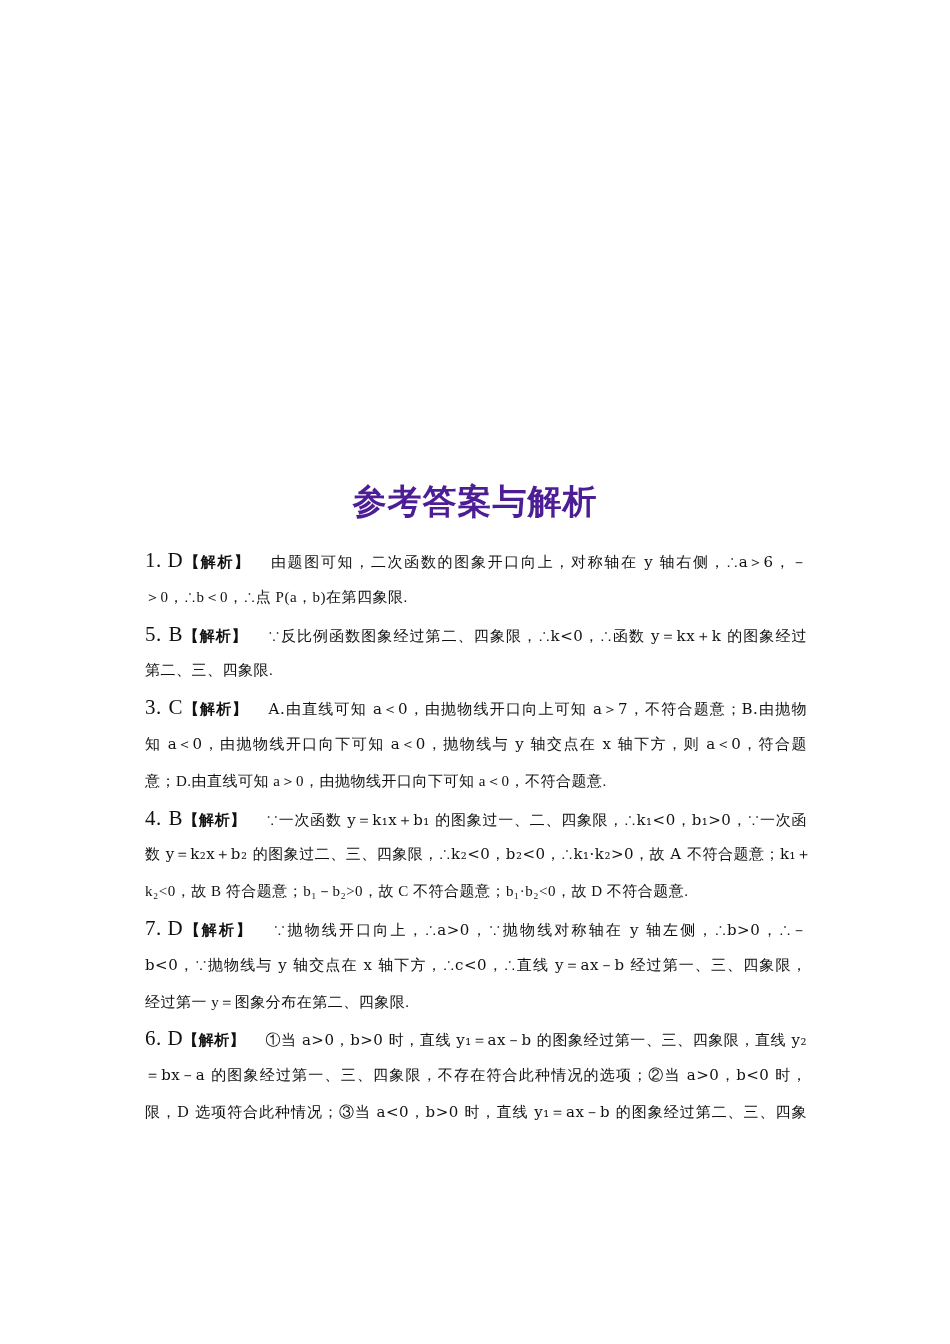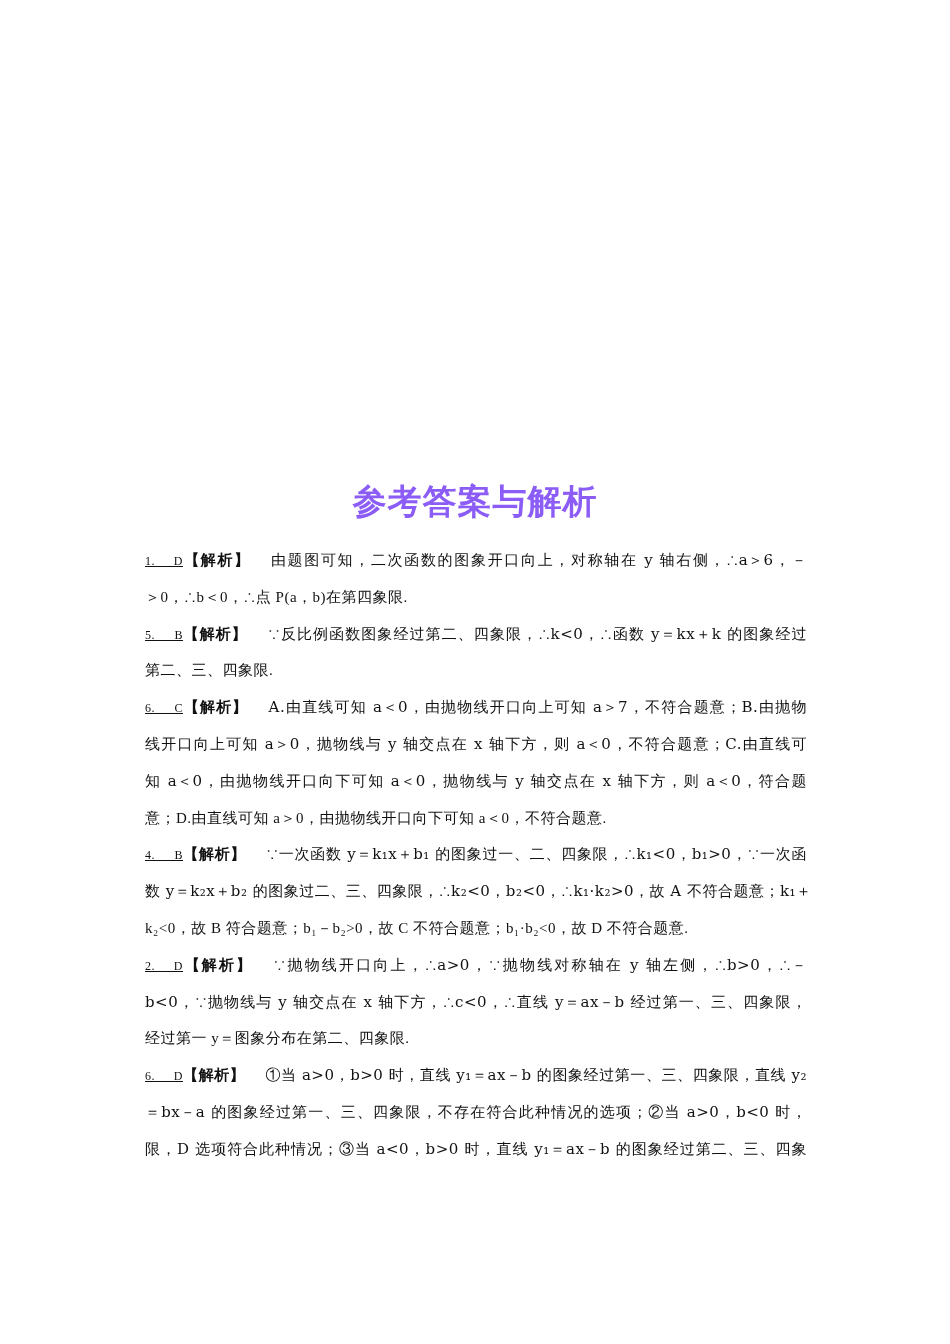--- a/index.html
+++ b/index.html
@@ -1,26 +1,26 @@
 <!DOCTYPE html>
 <html><head>
 <meta charset="utf-8">
 <style>
   html, body { margin: 0; padding: 0; background: #ffffff; }
   body { width: 950px; height: 1344px; position: relative; overflow: hidden;
          font-family: "DejaVu Serif", "Liberation Serif", serif; color: #111; }
   .page { position: absolute; left: 0; top: 0; width: 950px; height: 1344px; background: #fff; }
   .title { position: absolute; left: 0; top: 478px; width: 950px; text-align: center;
            font-family: "DejaVu Sans", "Liberation Sans", sans-serif; font-weight: bold;
-           font-size: 34px; letter-spacing: 1px; line-height: 46px; color: #8b5cf6; }
+           font-size: 34px; letter-spacing: 1px; line-height: 46px; color: #4c1d95; }
   .body { position: absolute; left: 145px; top: 546px; width: 662px; }
   .line { height: 36.8px; line-height: 28px; font-size: 15px; white-space: nowrap;
           text-align: justify; text-align-last: justify; letter-spacing: 0.5px; }
   .line.last { text-align-last: left; font-family: Liberation Serif, serif; }
-  .num { display: inline-block; width: 38px; font-family: "Liberation Serif", serif; font-size: 12px; text-decoration: underline; }
+  .num { display: inline-block; width: 38px; font-family: "Liberation Serif", serif; font-size: 21px; }
   .tag { font-family: "DejaVu Sans", "Liberation Sans", sans-serif; font-weight: bold; margin-right: 20px; }
   .seg { }
 </style>
 </head>
 <body>
 
 <div class="page">
   <div class="title">参考答案与解析</div>
 
   <div class="body">
@@ -29,34 +29,33 @@
       <div class="line"><span class="num">1. D</span><span class="tag">【解析】</span><span class="seg">由题图可知，二次函数的图象开口向上，对称轴在 y 轴右侧，∴a＞6，－</span></div>
       <div class="line last">＞0，∴b＜0，∴点 P(a，b)在第四象限.</div>
     </div>
 
     <div class="answer">
       <div class="line"><span class="num">5. B</span><span class="tag">【解析】</span><span class="seg">∵反比例函数图象经过第二、四象限，∴k&lt;0，∴函数 y＝kx＋k 的图象经过</span></div>
       <div class="line last">第二、三、四象限.</div>
     </div>
 
     <div class="answer">
-      <div class="line"><span class="num">6. C</span><span class="tag">【解析】</span><span class="seg">A.由直线可知 a＜0，由抛物线开口向上可知 a＞7，不符合题意；B.由抛物</span></div>
-      <div class="line">线开口向上可知 a＞0，抛物线与 y 轴交点在 x 轴下方，则 a＜0，不符合题意；C.由直线可</div>
+      <div class="line"><span class="num">3. C</span><span class="tag">【解析】</span><span class="seg">A.由直线可知 a＜0，由抛物线开口向上可知 a＞7，不符合题意；B.由抛物</span></div>
       <div class="line">知 a＜0，由抛物线开口向下可知 a＜0，抛物线与 y 轴交点在 x 轴下方，则 a＜0，符合题</div>
       <div class="line last">意；D.由直线可知 a＞0，由抛物线开口向下可知 a＜0，不符合题意.</div>
     </div>
 
     <div class="answer">
       <div class="line"><span class="num">4. B</span><span class="tag">【解析】</span><span class="seg">∵一次函数 y＝k₁x＋b₁ 的图象过一、二、四象限，∴k₁&lt;0，b₁&gt;0，∵一次函</span></div>
       <div class="line">数 y＝k₂x＋b₂ 的图象过二、三、四象限，∴k₂&lt;0，b₂&lt;0，∴k₁·k₂&gt;0，故 A 不符合题意；k₁＋</div>
       <div class="line last">k₂&lt;0，故 B 符合题意；b₁－b₂&gt;0，故 C 不符合题意；b₁·b₂&lt;0，故 D 不符合题意.</div>
     </div>
 
     <div class="answer">
-      <div class="line"><span class="num">2. D</span><span class="tag">【解析】</span><span class="seg">∵抛物线开口向上，∴a&gt;0，∵抛物线对称轴在 y 轴左侧，∴b&gt;0，∴－</span></div>
+      <div class="line"><span class="num">7. D</span><span class="tag">【解析】</span><span class="seg">∵抛物线开口向上，∴a&gt;0，∵抛物线对称轴在 y 轴左侧，∴b&gt;0，∴－</span></div>
       <div class="line">b&lt;0，∵抛物线与 y 轴交点在 x 轴下方，∴c&lt;0，∴直线 y＝ax－b 经过第一、三、四象限，</div>
       <div class="line last">经过第一 y＝图象分布在第二、四象限.</div>
     </div>
 
     <div class="answer">
       <div class="line"><span class="num">6. D</span><span class="tag">【解析】</span><span class="seg">①当 a&gt;0，b&gt;0 时，直线 y₁＝ax－b 的图象经过第一、三、四象限，直线 y₂</span></div>
       <div class="line">＝bx－a 的图象经过第一、三、四象限，不存在符合此种情况的选项；②当 a&gt;0，b&lt;0 时，</div>
       <div class="line">限，D 选项符合此种情况；③当 a&lt;0，b&gt;0 时，直线 y₁＝ax－b 的图象经过第二、三、四象</div>
     </div>
 

